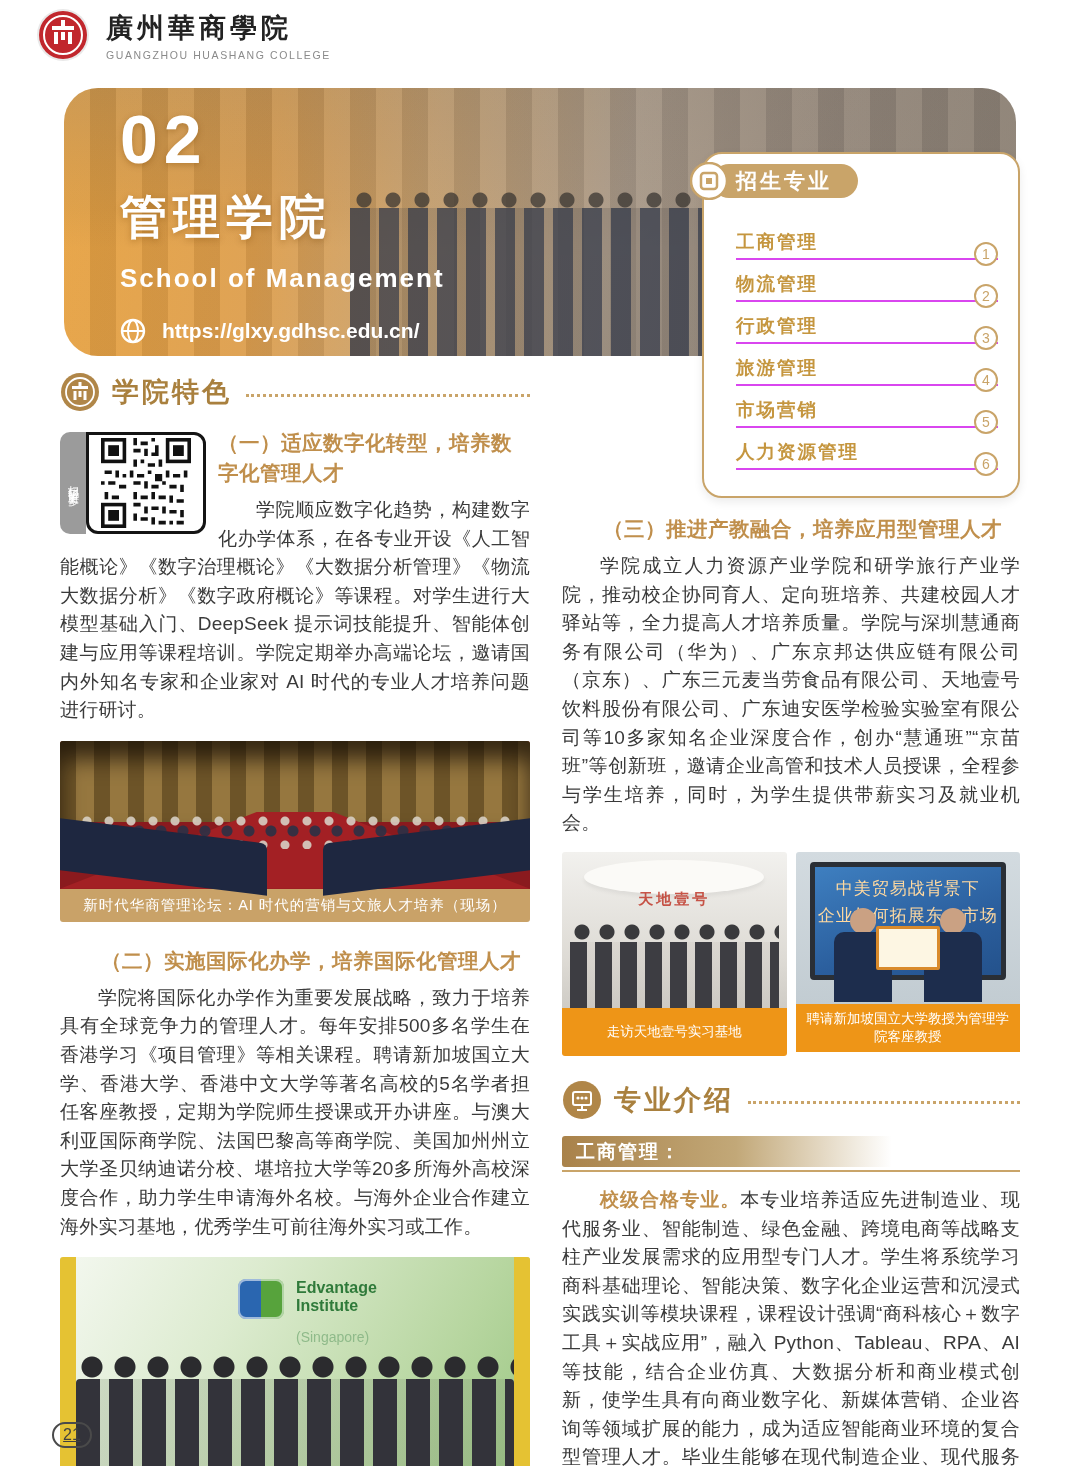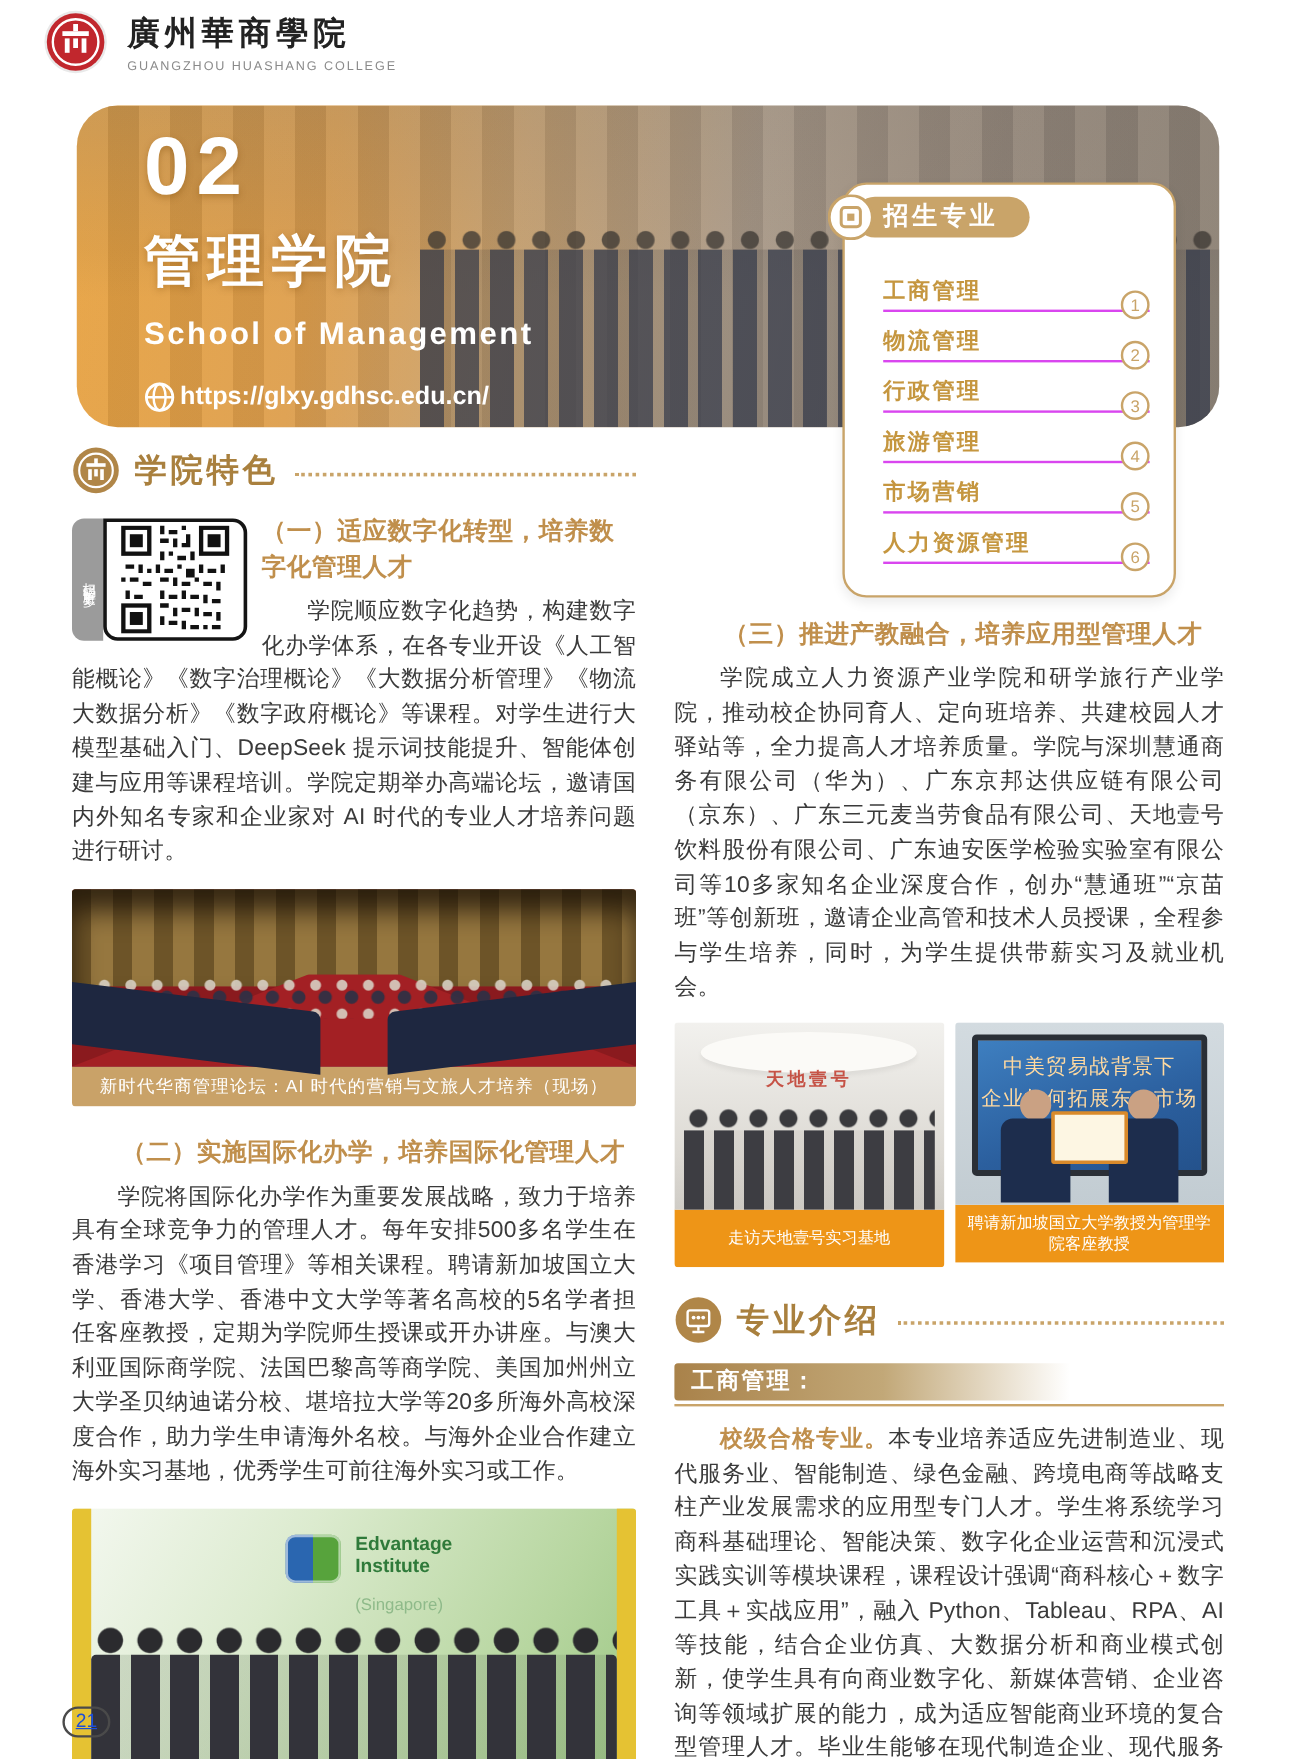--- a/index.html
+++ b/index.html
@@ -18,24 +18,24 @@
   .banner .bld { position:absolute; inset:0; background:
       repeating-linear-gradient(90deg, rgba(255,255,255,.07) 0 26px, rgba(40,50,70,.08) 26px 52px),
       linear-gradient(rgba(120,110,100,.25), rgba(60,55,50,.05) 45%, rgba(30,30,40,0) 60%); }
   .banner .crowd { position:absolute; left:30%; right:0; bottom:0; height:62%; opacity:.75; }
   .crowd .heads { height:18px; background:radial-gradient(circle 8px at 14px 10px, #3a3632 7px, transparent 8px); background-size:29px 18px; background-repeat:repeat-x; }
   .crowd .bodies { height:calc(100% - 18px); background:repeating-linear-gradient(90deg,#323848 0 20px, rgba(90,85,80,.35) 20px 29px); }
   .banner-inner { position:absolute; left:56px; top:12px; color:#fff; z-index:2; }
   .banner-num { font-size:68px; font-weight:900; letter-spacing:6px; text-shadow:0 2px 6px rgba(120,70,0,.35); }
   .banner-title { font-size:47px; font-weight:900; letter-spacing:6px; margin-top:8px; text-shadow:0 2px 6px rgba(120,70,0,.35); }
   .banner-sub { font-size:26px; font-weight:bold; letter-spacing:2px; margin-top:14px; }
-  .banner-url { display:flex; align-items:center; gap:4px; margin-top:24px; font-size:21px; font-weight:bold; }
-
-  
-  .majors { position:absolute; left:702px; top:152px; width:278px; height:346px; background:#fff; border:2.5px solid #C9A469; border-radius:20px; z-index:6; box-shadow:0 4px 10px rgba(0,0,0,.08); }
+  .banner-url { display:flex; align-items:center; gap:16px; margin-top:24px; font-size:21px; font-weight:bold; }
+
+  
+  .majors { position:absolute; left:702px; top:152px; width:318px; height:346px; background:#fff; border:2.5px solid #C9A469; border-radius:20px; z-index:6; box-shadow:0 4px 10px rgba(0,0,0,.08); }
   .majors-head { position:absolute; left:-14px; top:8px; display:flex; align-items:center; }
   .majors-head .pill { background:#C9A469; color:#fff; font-size:21px; font-weight:bold; letter-spacing:3px; height:34px; line-height:34px; padding:0 26px 0 24px; border-radius:17px; margin-left:-16px; }
   .majors-head .mcircle { width:38px; height:38px; z-index:2; }
   .majors-list { position:absolute; left:32px; right:20px; top:64px; }
   .mrow { display:flex; align-items:flex-end; justify-content:space-between; border-bottom:2px solid #d946ef; padding:11px 0 4px 0; }
   .mrow .mname { color:#C5963F; font-size:18.5px; font-weight:bold; letter-spacing:2px; }
   .mrow .mnum { width:24px; height:24px; border:2px solid #C9A469; border-radius:50%; color:#C9A469; font-size:14px; display:flex; align-items:center; justify-content:center; margin-bottom:-12px; background:#fff; }
 
   
   .leftcol  { position:absolute; left:60px;  top:372px; width:470px; }
@@ -97,21 +97,21 @@
   .cert { position:absolute; bottom:34px; left:50%; transform:translateX(-50%); width:64px; height:44px; background:#fdf6e3; border:3px solid #d98a2b; border-radius:2px; z-index:3; }
 
   
   .major-bar { margin-top:10px; }
   .major-bar .bar { height:31px; line-height:31px; color:#fff; font-weight:bold; font-size:19px; letter-spacing:2px; padding-left:14px;
       background:linear-gradient(90deg,#A9824A 0%,#C2A878 38%,rgba(236,226,206,0) 72%); border-radius:3px 14px 3px 3px; }
   .major-bar .bar-line { border-bottom:2px solid #C9A469; margin-top:3px; }
   .badge { color:#C08F4C; font-weight:bold; }
 
   
-  .pagenum { position:absolute; left:52px; top:1422px; width:40px; height:26px; border:2px solid #4a4a4a; border-radius:13px; color:#1d4ed8; font-size:16px; display:flex; align-items:center; justify-content:center;text-decoration:underline; }
+  .pagenum { position:absolute; left:52px; top:1422px; width:40px; height:26px; border:2px solid #4a4a4a; border-radius:13px; color:#404040; font-size:16px; display:flex; align-items:center; justify-content:center;text-decoration:underline; }
 
   .mt8{margin-top:8px;} .mt14{margin-top:14px;} .mt16{margin-top:16px;} .mt24{margin-top:24px;}
 </style>
 </head>
 <body>
 
 <div class="page">
 
   <div class="brandbar">
     <svg class="seal" viewBox="0 0 54 54">

